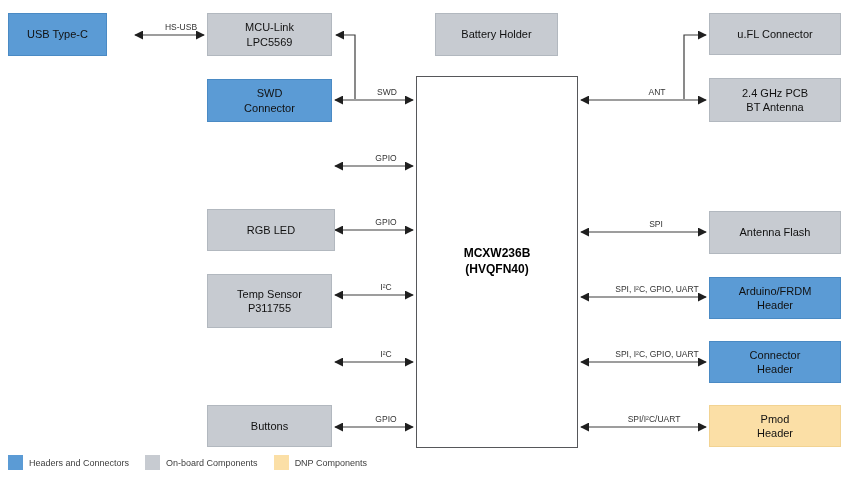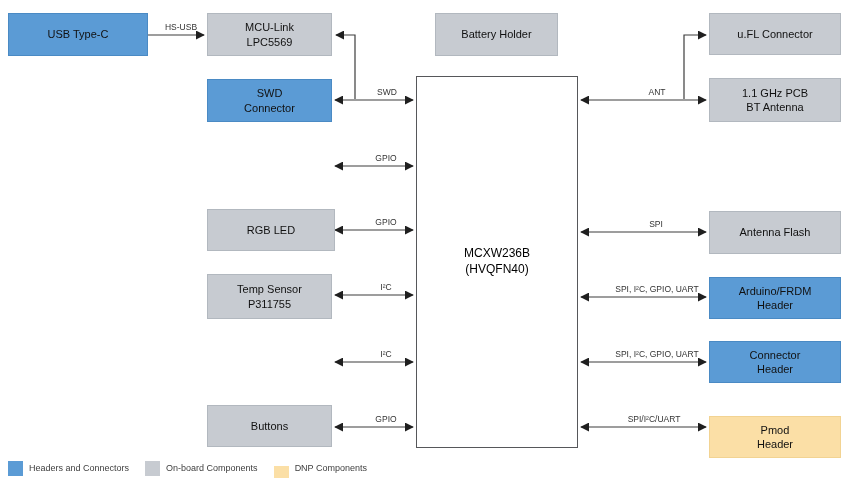--- a/index.html
+++ b/index.html
@@ -10,24 +10,24 @@
   }
   .stage{position:absolute;inset:0;}
   .block{
     position:absolute;display:flex;align-items:center;justify-content:center;
     text-align:center;box-sizing:border-box;
     font-size:11px;color:#111;line-height:1.3;
   }
   .block .bl{white-space:pre-line;}
   .blue{background:var(--header-blue,#5B9BD5);border:1px solid #4a8ac4;}
   .gray{background:var(--onboard-gray,#C7CBD1);border:1px solid #b2b8bf;}
-  .orange{background:var(--dnp-orange,#FBDFA6);border:1px solid #f2d392;margin-top:11px;}
+  .orange{background:var(--dnp-orange,#FBDFA6);border:1px solid #f2d392;}
   .mcu{
     background:#ffffff;border:1.5px solid #56575a;
-    font-weight:normal;font-size:12px;color:#000;
+    font-weight:bold;font-size:12px;color:#000;
   }
   svg.wires{position:absolute;inset:0;pointer-events:none;}
   .lbl{
     position:absolute;font-size:8.5px;color:#333;
     transform:translateX(-50%);white-space:nowrap;margin-left:12px;
   }
   .legend{
     position:absolute;left:8px;top:455px;display:flex;align-items:center;gap:16px;
     font-size:9px;color:#404040;
   }
@@ -59,55 +59,55 @@
       <line x1="335" y1="427" x2="413" y2="427" marker-start="url(#arr)" marker-end="url(#arr)"></line>
       <line x1="581" y1="100" x2="706" y2="100" marker-start="url(#arr)" marker-end="url(#arr)"></line>
       <path d="M684,99 L684,35 L706,35" marker-end="url(#arr)"></path>
       <line x1="581" y1="232" x2="706" y2="232" marker-start="url(#arr)" marker-end="url(#arr)"></line>
       <line x1="581" y1="297" x2="706" y2="297" marker-start="url(#arr)" marker-end="url(#arr)"></line>
       <line x1="581" y1="362" x2="706" y2="362" marker-start="url(#arr)" marker-end="url(#arr)"></line>
       <line x1="581" y1="427" x2="706" y2="427" marker-start="url(#arr)" marker-end="url(#arr)"></line>
     </g>
   </svg>
 
-  <div class="block blue" style="left:8px;top:13px;width:140px;height:43px">
+  <div class="block blue" style="left:8px;top:13px;width:99px;height:43px">
     <span class="bl">USB Type-C</span>
     </div>
   <div class="block gray" style="left:207px;top:13px;width:125px;height:43px">
     <span class="bl">MCU-Link
 LPC5569</span>
     </div>
   <div class="block blue" style="left:207px;top:79px;width:125px;height:43px">
     <span class="bl">SWD
 Connector</span>
     </div>
   <div class="block gray" style="left:207px;top:209px;width:128px;height:42px">
     <span class="bl">RGB LED</span>
     </div>
-  <div class="block gray" style="left:207px;top:274px;width:125px;height:45px">
+  <div class="block gray" style="left:207px;top:274px;width:125px;height:54px">
     <span class="bl">Temp Sensor
 P311755</span>
     </div>
   <div class="block gray" style="left:207px;top:405px;width:125px;height:42px">
     <span class="bl">Buttons</span>
     </div>
 
   <div class="block gray" style="left:435px;top:13px;width:123px;height:43px">
     <span class="bl">Battery Holder</span>
     </div>
   <div class="block mcu" style="left:416px;top:76px;width:162px;height:372px">
     <span class="bl">MCXW236B
 (HVQFN40)</span>
     </div>
 
   <div class="block gray" style="left:709px;top:13px;width:132px;height:42px">
     <span class="bl">u.FL Connector</span>
     </div>
   <div class="block gray" style="left:709px;top:78px;width:132px;height:44px">
-    <span class="bl">1.1 GHz PCB
+    <span class="bl">2.4 GHz PCB
 BT Antenna</span>
     </div>
   <div class="block gray" style="left:709px;top:211px;width:132px;height:43px">
     <span class="bl">Antenna Flash</span>
     </div>
   <div class="block blue" style="left:709px;top:277px;width:132px;height:42px">
     <span class="bl">Arduino/FRDM
 Header</span>
     </div>
   <div class="block blue" style="left:709px;top:341px;width:132px;height:42px">

